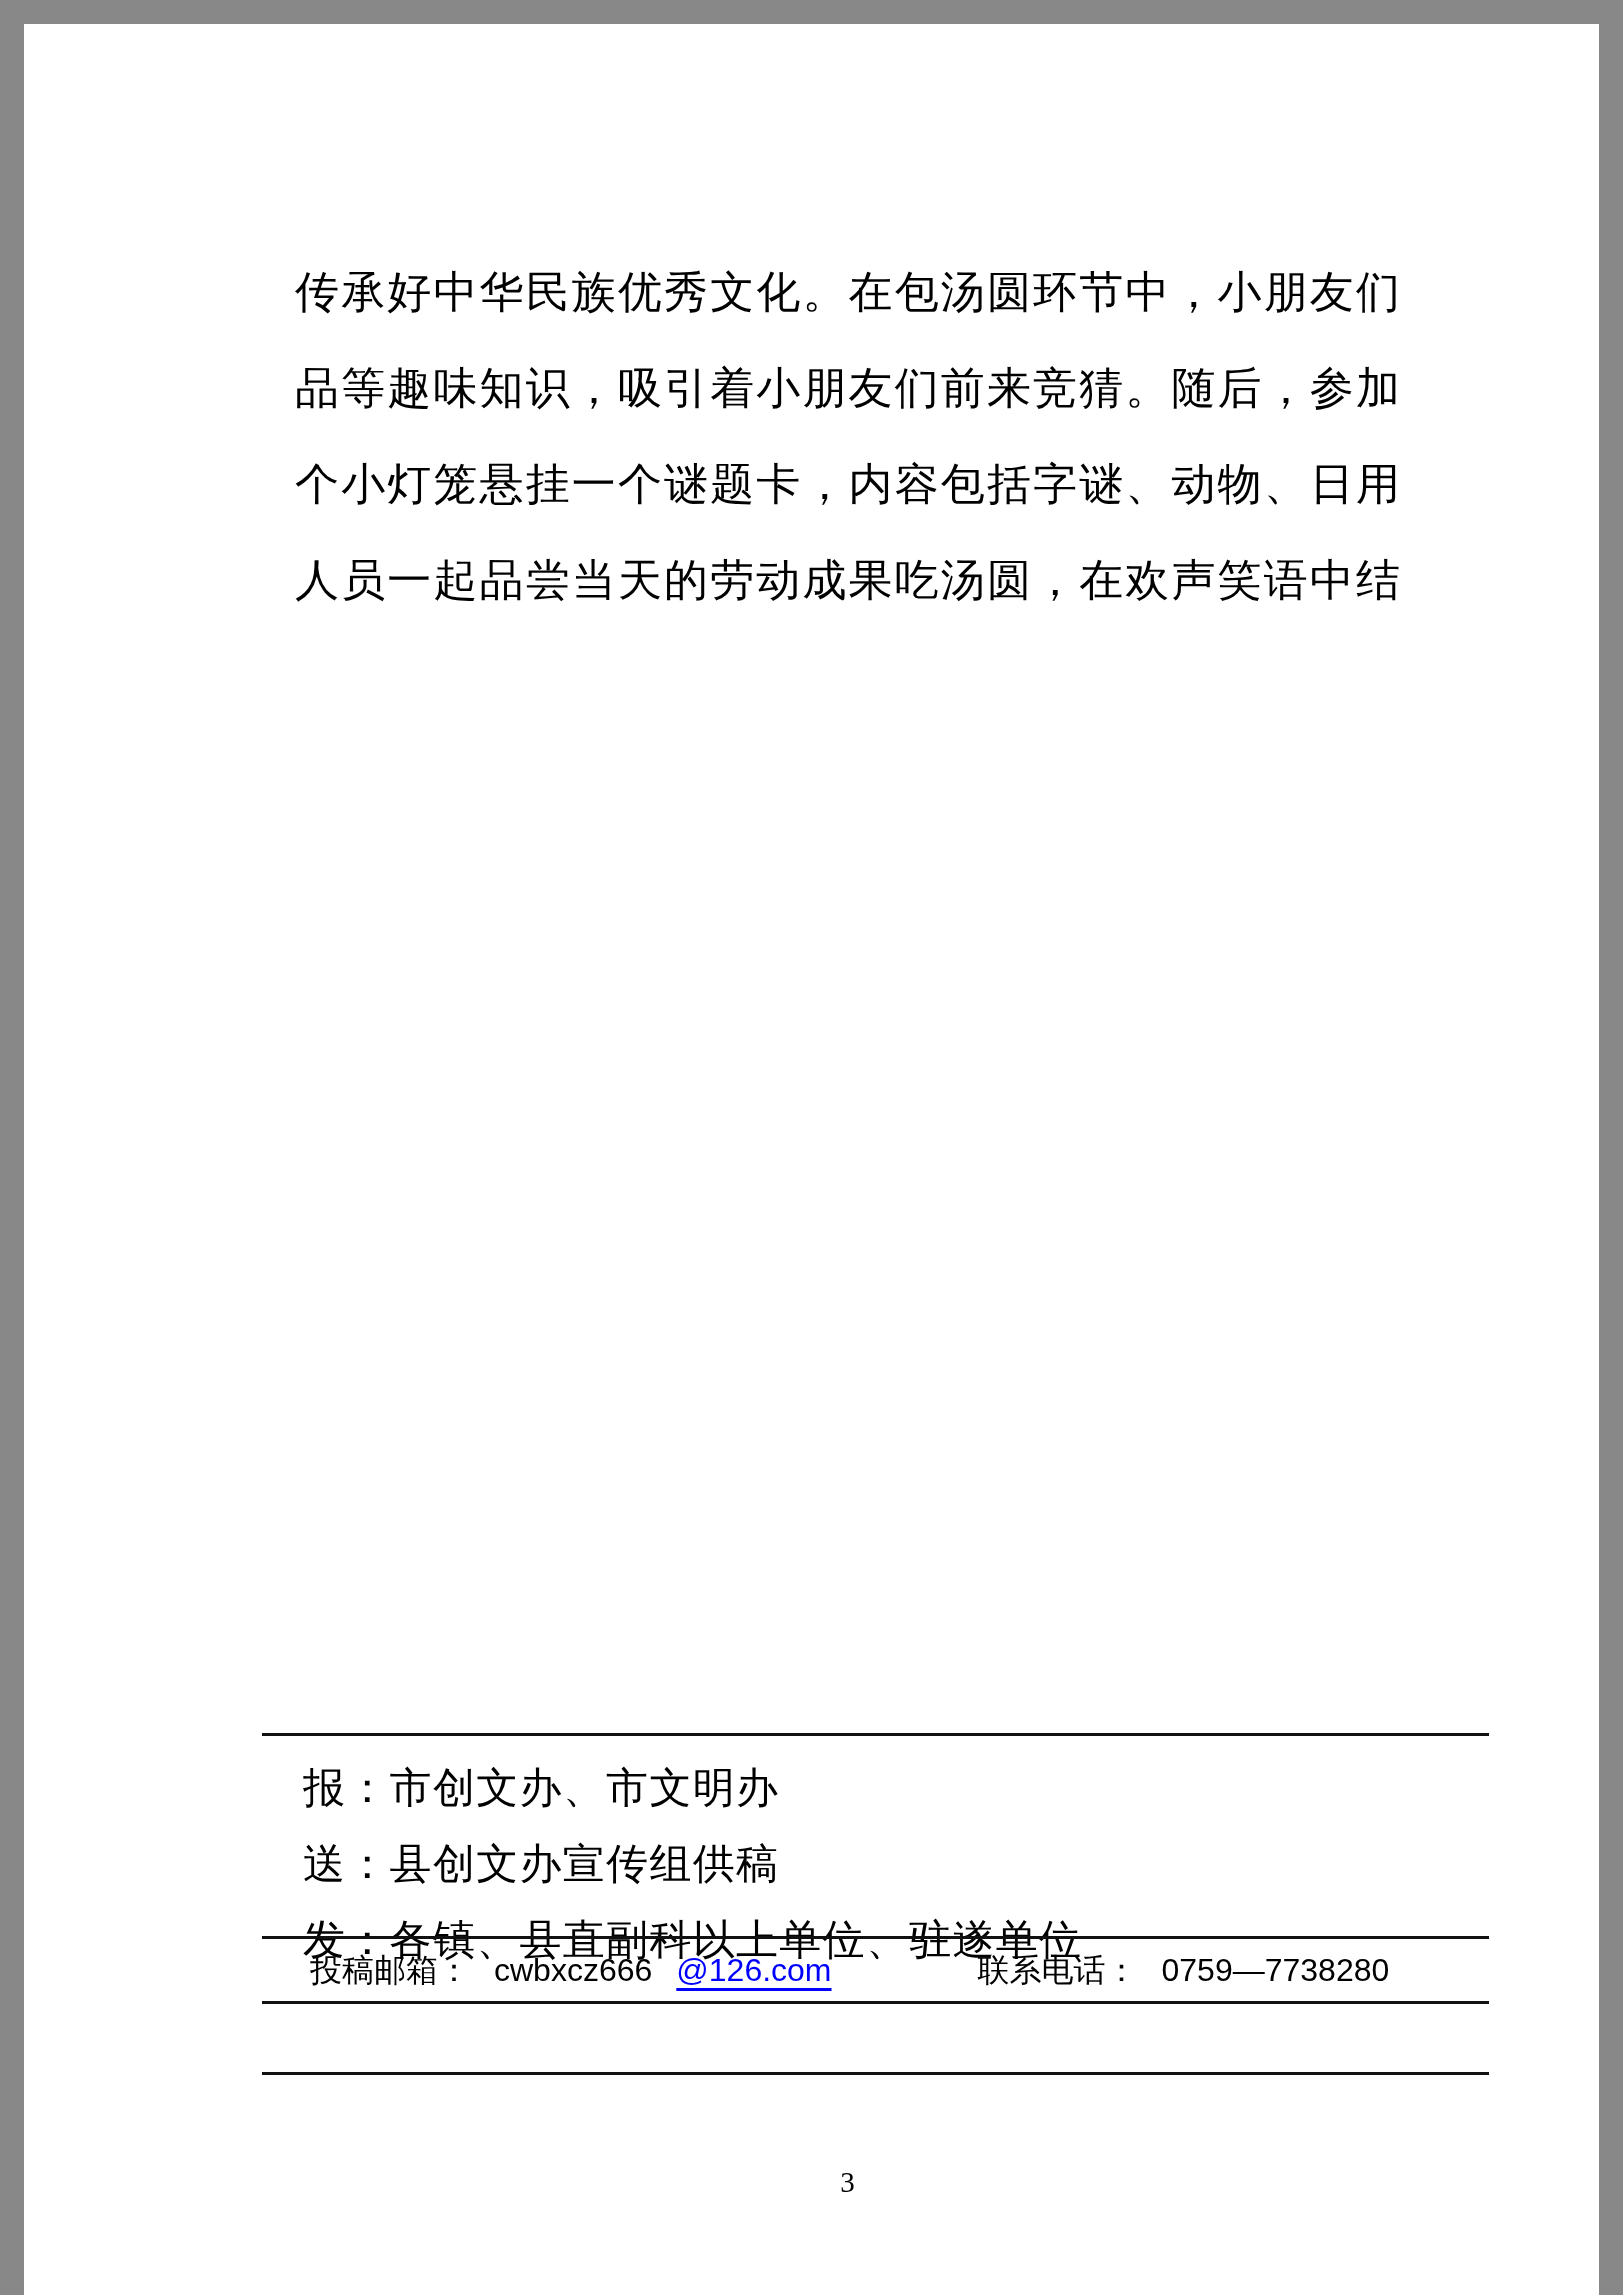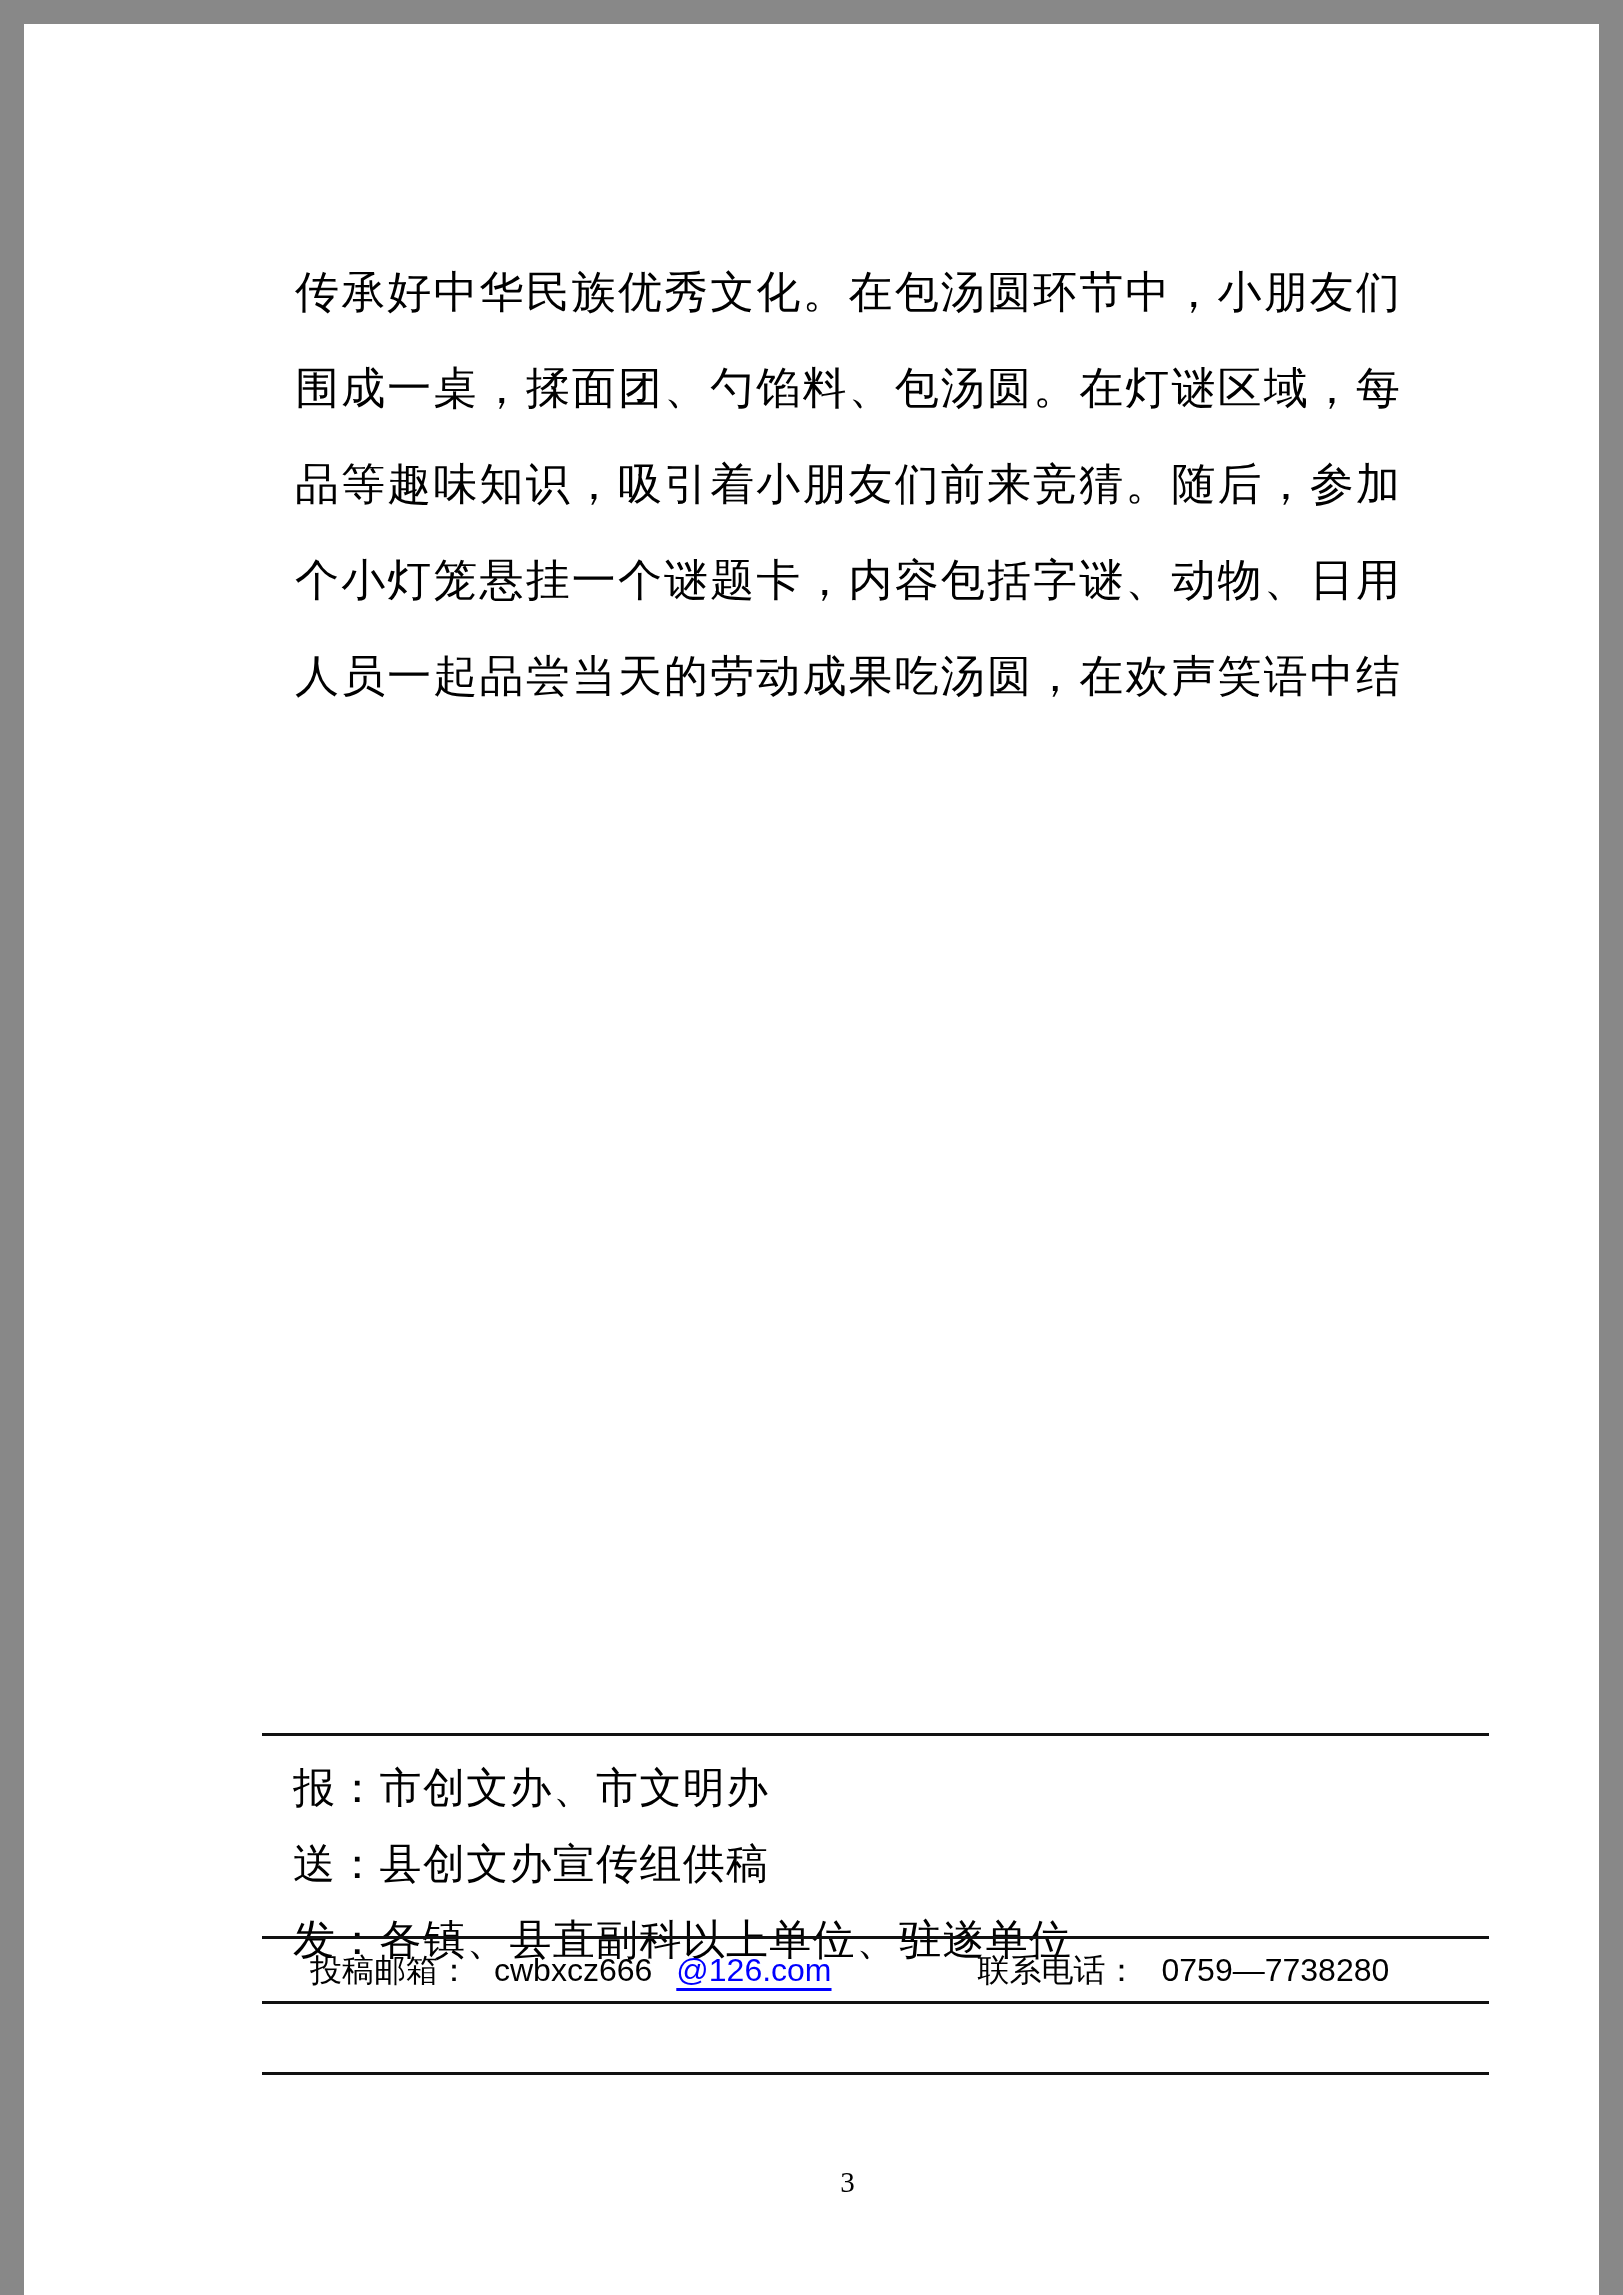--- a/index.html
+++ b/index.html
@@ -51,21 +51,21 @@
     width:1227px;
     background:var(--rule-color);
   }
   .rule-1{top:1697px;height:3.3px;}
   .rule-2{top:1900px;height:2.6px;}
   .rule-3{top:1965px;height:2.6px;}
   .rule-4{top:2036px;height:2.6px;}
   
   .distribution{
     position:absolute;
-    left:245px;
+    left:255px;
     top:1708px;
     width:1208px;
     font-size:42px;
     line-height:64px;
   }
   .distribution-row{
     white-space:nowrap;
     letter-spacing:1.3px;
   }
   
@@ -107,21 +107,20 @@
     color:var(--text-color);
   }
 </style>
 </head>
 <body>
 
 <div class="page">
 
   <div class="body-text">
     <div class="body-line justified">传承好中华民族优秀文化。在包汤圆环节中，小朋友们</div>
-    <div class="body-line justified">围成一桌，揉面团、勺馅料、包汤圆。在灯谜区域，每</div>
     <div class="body-line justified">品等趣味知识，吸引着小朋友们前来竞猜。随后，参加</div>
     <div class="body-line justified">个小灯笼悬挂一个谜题卡，内容包括字谜、动物、日用</div>
     <div class="body-line justified">人员一起品尝当天的劳动成果吃汤圆，在欢声笑语中结</div>
   </div>
 
   <div class="rule rule-1"></div>
 
   <div class="distribution">
     <div class="distribution-row">报：市创文办、市文明办</div>
     <div class="distribution-row">送：县创文办宣传组供稿</div>

